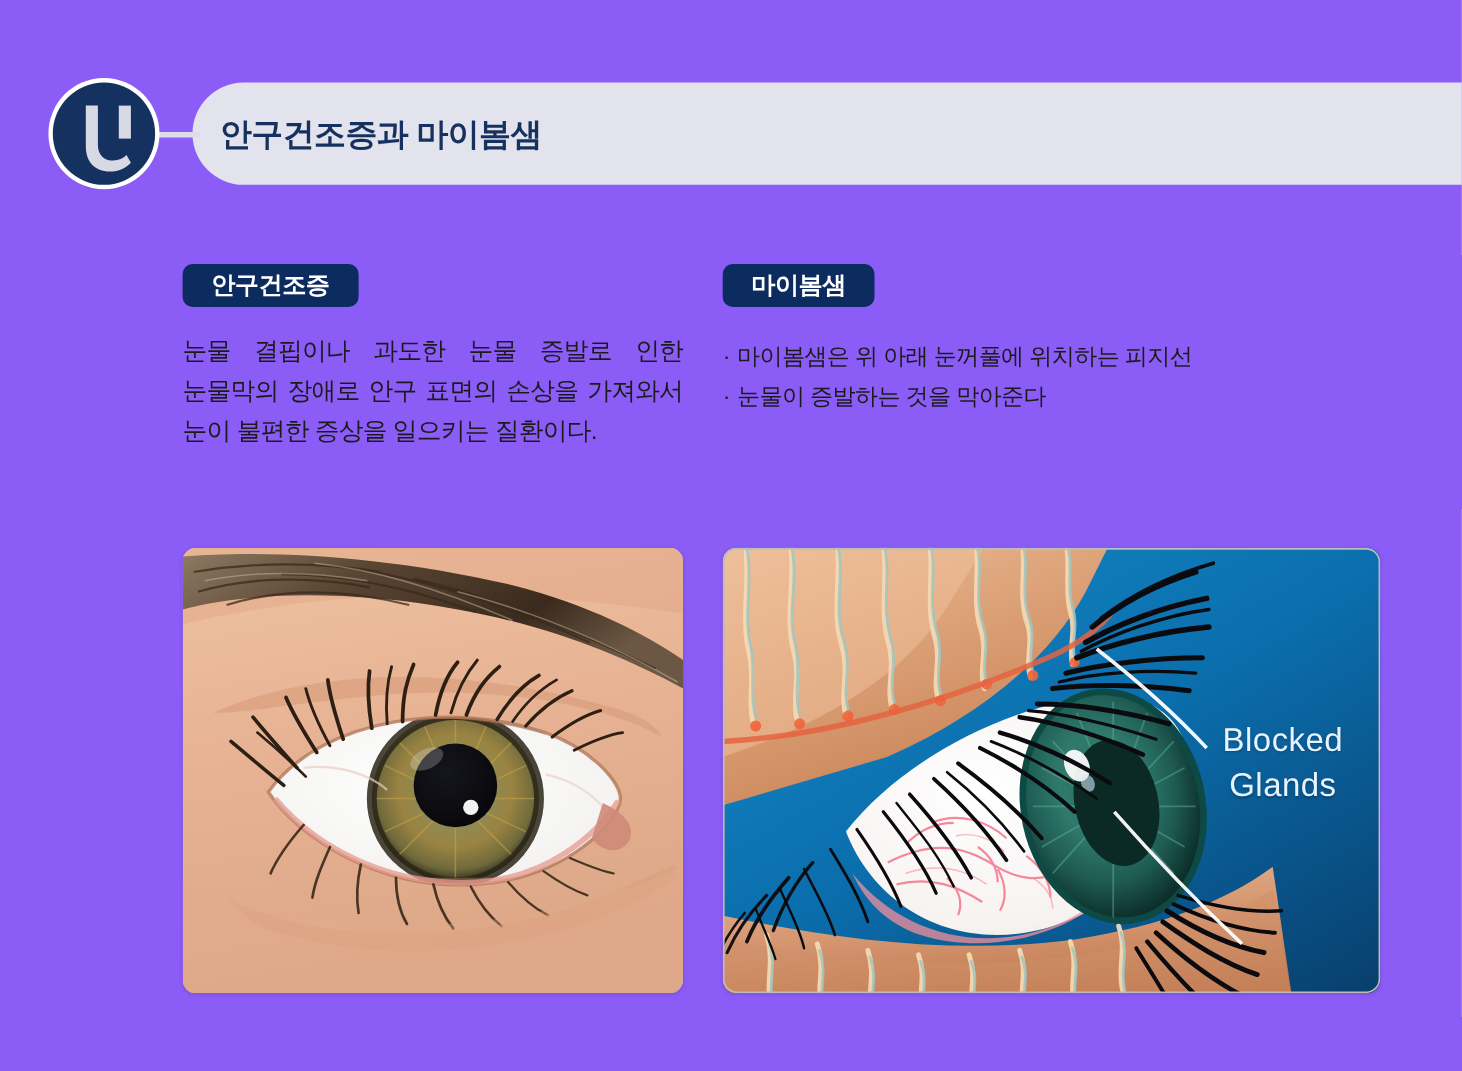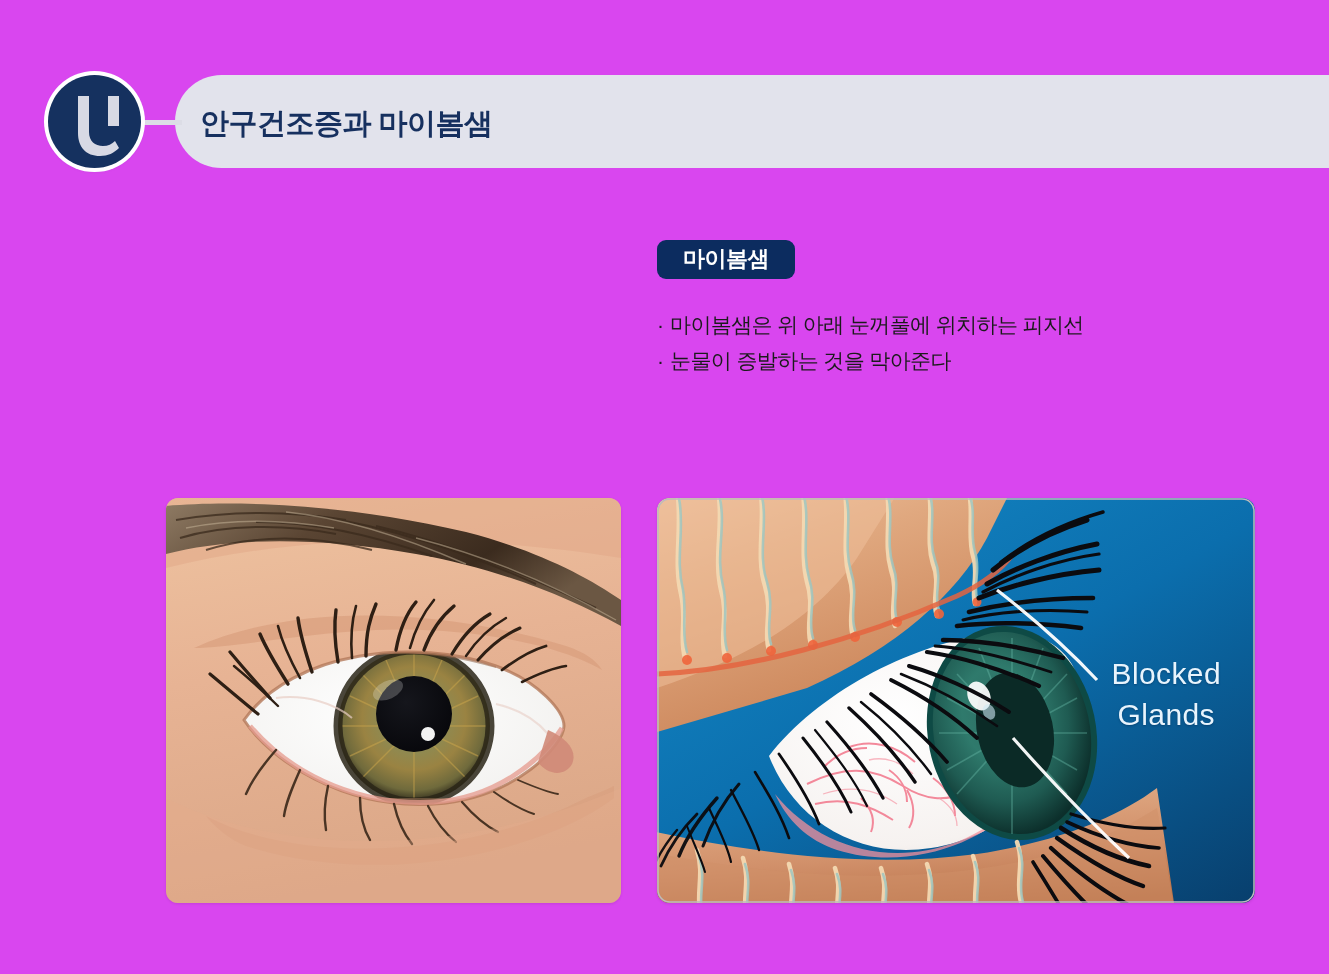--- a/index.html
+++ b/index.html
@@ -3,21 +3,21 @@
 <meta charset="utf-8">
 <title>안구건조증과 마이봄샘</title>
 <style>
   * { margin:0; padding:0; box-sizing:border-box; }
   html, body {
     width:1329px; height:974px;
     background:#ffffff;
     font-family:"Liberation Sans","DejaVu Sans",sans-serif;
     overflow:hidden;
   }
-  .page { position:relative; width:1329px; height:974px; background:#d946ef; }
+  .page { position:relative; width:1329px; height:974px; background:#8b5cf6; }
 
   
   .header-bar{
     position:absolute; left:175px; top:75px;
     width:1154px; height:93px;
     background:#e2e3ec;
     border-radius:47px 0 0 47px;
   }
   .header-title{
     position:absolute; left:200px; top:99px;
@@ -122,20 +122,24 @@
   <div class="connector"></div>
 
   <div class="logo-circle"></div>
   <svg class="logo-glyph" viewBox="0 0 93 93">
     <path d="M30 21 h11 v36 c0 9 6 14 14 14 c5 0 9 -2 12 -5 l4 7 c-5 5 -11 8 -19 8 c-14 0 -22 -9 -22 -23 z" fill="#d7d9e4"></path>
     <rect x="60" y="21" width="11" height="30" fill="#d7d9e4"></rect>
   </svg>
 
   <div class="header-title"><span>안구건조증과 </span><span class="light">마이봄샘</span></div>
 
+  <div class="col col-left">
+    <span class="badge">안구건조증</span>
+    <p class="body-text">눈물 결핍이나 과도한 눈물 증발로 인한 눈물막의 장애로 안구 표면의 손상을 가져와서 눈이 불편한 증상을 일으키는 질환이다.</p>
+  </div>
 
   <div class="col col-right">
     <span class="badge">마이봄샘</span>
     <ul class="bullets">
       <li><span class="dot">·</span><span>마이봄샘은 위 아래 눈꺼풀에 위치하는 피지선</span></li>
       <li><span class="dot">·</span><span>눈물이 증발하는 것을 막아준다</span></li>
     </ul>
   </div>
 
   <div class="figure fig-left">

